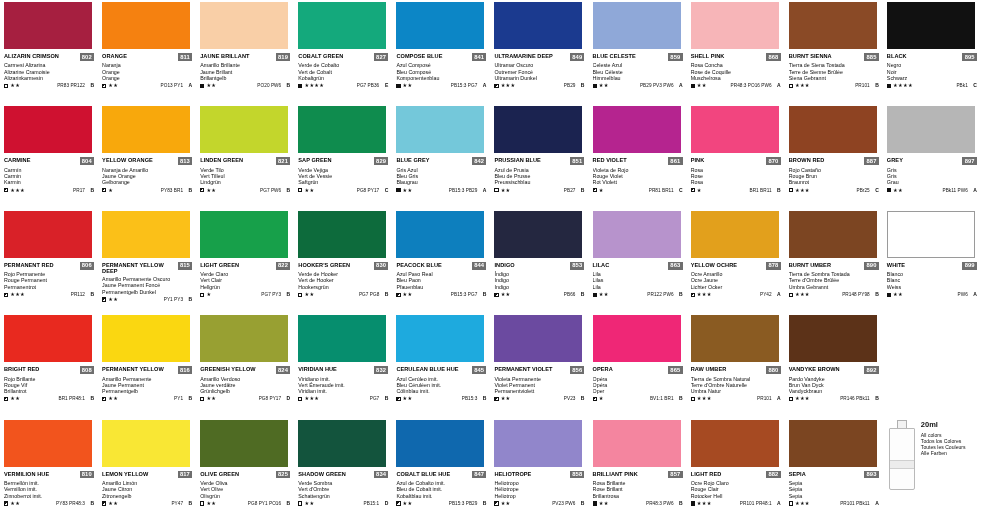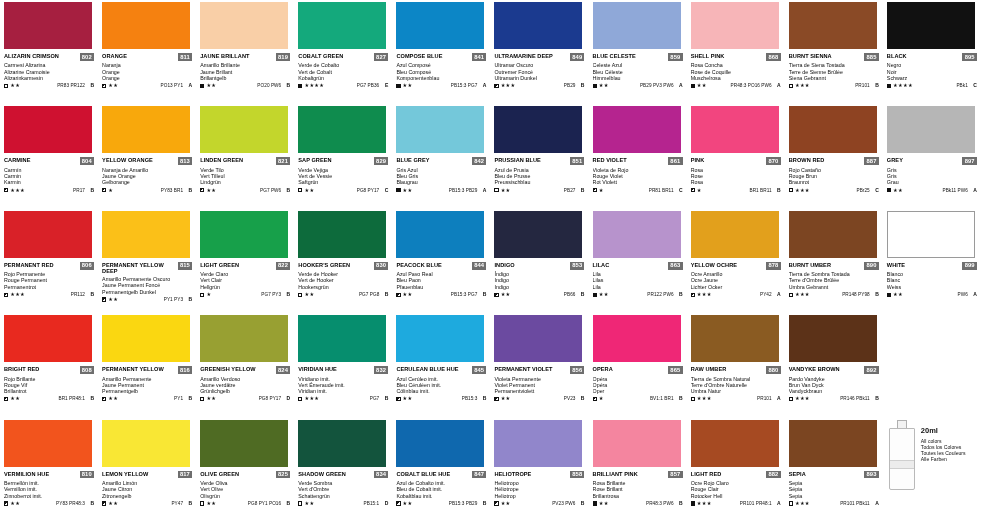--- a/index.html
+++ b/index.html
@@ -144,21 +144,21 @@
   .tube-band {
     position: absolute;
     left: 1px; top: 40px;
     width: 24px; height: 9px;
     background: #ececec;
     border-top: 1px solid #cfcfcf;
     border-bottom: 1px solid #cfcfcf;
   }
   .tube-text {
     position: absolute;
-    left: 38px; top: 8px;
+    left: 38px; top: 2px;
     width: 56px;
   }
   .tube-size {
     font-size: 7.5px;
     font-weight: bold;
     color: #111;
     line-height: 9px;
     margin-bottom: 3px;
   }
   .tube-text .tl {

